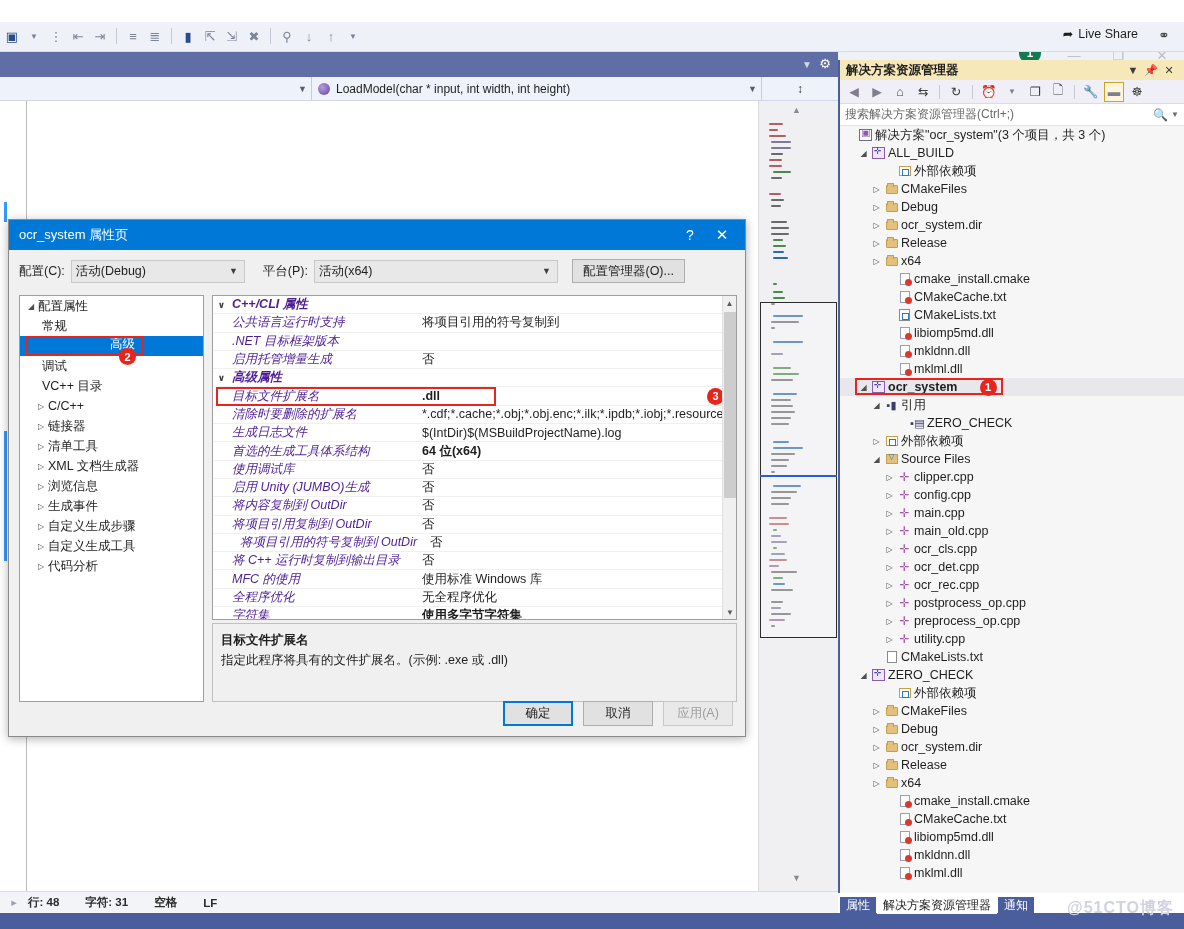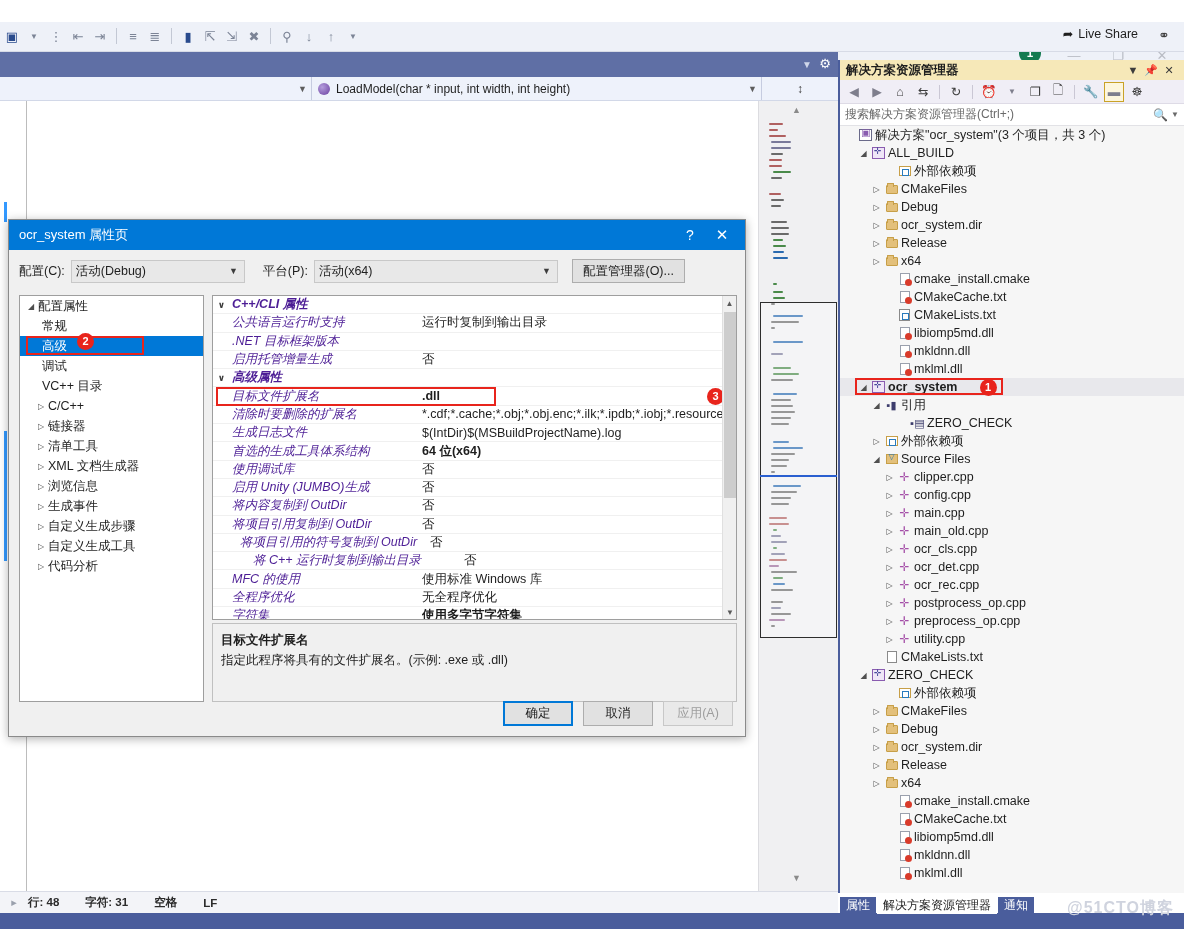--- a/index.html
+++ b/index.html
@@ -262,21 +262,21 @@
   .btn.primary { border:2px solid #0078d7; background:#e1e1e1; }
   .btn.disabled { color:#9d9d9d; background:#e9e9e9; border-color:#c8c8c8; }
 
   .tree-pane {
     position:absolute; left:10px; top:75px; width:185px; height:407px;
     background:#fff; border:1px solid #9e9e9e; overflow:hidden;
   }
   .ptr { display:flex; align-items:center; height:20px; font-size:12.5px; color:#1e1e1e; padding-left:4px; }
   .ptr .tw  { width:14px; flex:0 0 14px; text-align:center; color:#4f4f4f; font-size:8px; }
   .ptr.child { padding-left:22px; }
-  .ptr.sel { background:#0078d7; color:#ffffff; }
+  .ptr.sel { background:#0078d7; color:#ffffff;flex-direction:column; }
   .tree-red-box {
     position:absolute; left:6px; top:0; width:118px; height:19px;
     border:2px solid #e8241c; pointer-events:none;
   }
 
   .grid-pane {
     position:absolute; left:203px; top:75px; width:525px; height:325px;
     background:#fff; border:1px solid #9e9e9e; overflow:hidden;
   }
   .grow { display:flex; height:18.3px; align-items:center; border-bottom:1px solid #f0f0f0; font-size:12.5px; }
@@ -901,21 +901,21 @@
     <div class="grid-pane">
       <div id="dlg-grid" style="position:absolute; left:0; top:0; width:511px;">
           <div class="grow cat" style="position: relative;">
             <span class="gx">∨</span>
             <span class="gname">C++/CLI 属性</span>
             <span class="gval"></span>
           </div>
           <div class="grow" style="position: relative;">
             <span class="gx"></span>
             <span class="gname">公共语言运行时支持</span>
-            <span class="gval">运行时复制到输出目录</span>
+            <span class="gval">将项目引用的符号复制到</span>
           </div>
           <div class="grow" style="position: relative;">
             <span class="gx"></span>
             <span class="gname">.NET 目标框架版本</span>
             <span class="gval"></span>
           </div>
           <div class="grow" style="position: relative;">
             <span class="gx"></span>
             <span class="gname">启用托管增量生成</span>
             <span class="gval">否</span>
@@ -965,21 +965,21 @@
           <div class="grow" style="position: relative;">
             <span class="gx"></span>
             <span class="gname">将项目引用复制到 OutDir</span>
             <span class="gval">否</span>
           </div>
           <div class="grow" style="position: relative; padding-left: 8px;">
             <span class="gx"></span>
             <span class="gname">将项目引用的符号复制到 OutDir</span>
             <span class="gval">否</span>
           </div>
-          <div class="grow" style="position: relative; gap: 21px;">
+          <div class="grow" style="position: relative;">
             <span class="gx"></span>
             <span class="gname">将 C++ 运行时复制到输出目录</span>
             <span class="gval">否</span>
           </div>
           <div class="grow" style="position: relative;">
             <span class="gx"></span>
             <span class="gname">MFC 的使用</span>
             <span class="gval">使用标准 Windows 库</span>
           </div>
           <div class="grow" style="position: relative;">

